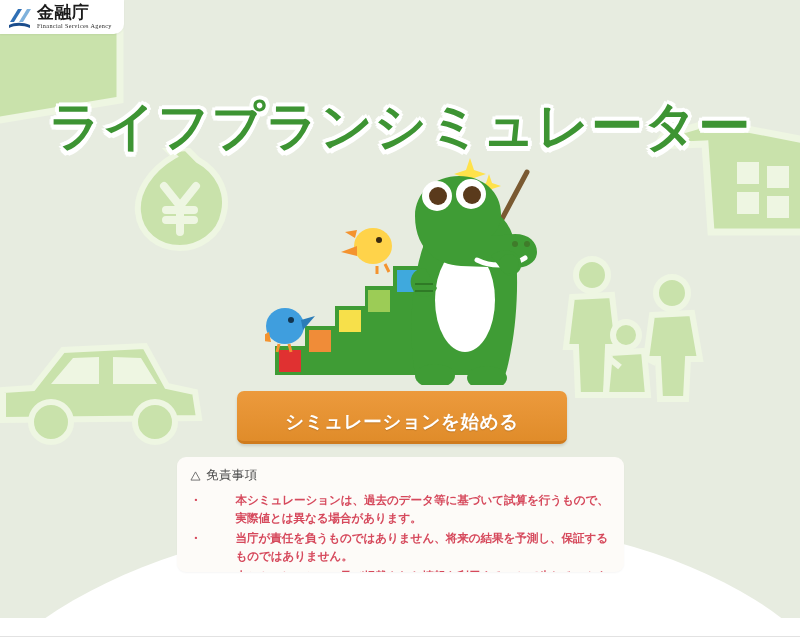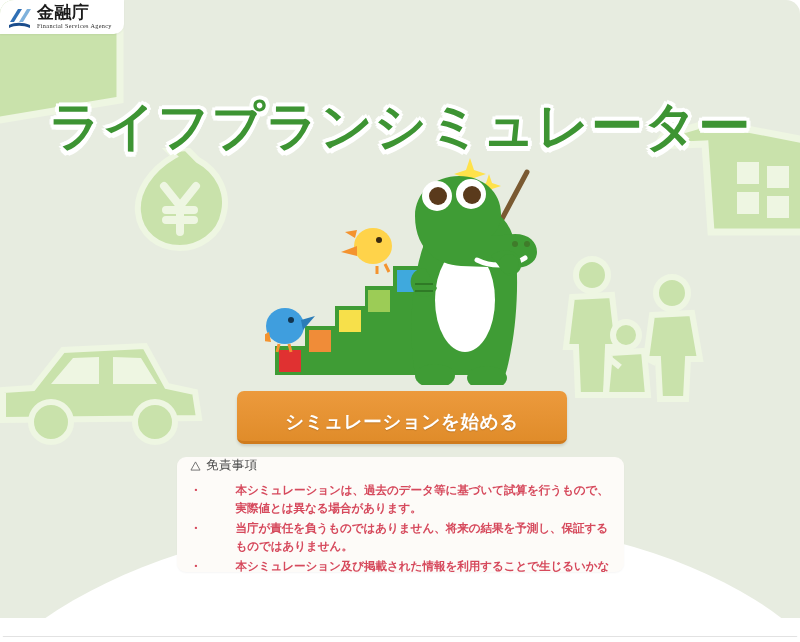--- a/index.html
+++ b/index.html
@@ -2,21 +2,21 @@
 <html lang="ja"><head>
 <meta charset="utf-8">
 <style>
   html,body{margin:0;padding:0;}
   body{
     width:800px;height:642px;overflow:hidden;
     background:#ffffff;
     font-family:"Liberation Sans","DejaVu Sans",sans-serif;
     -webkit-font-smoothing:antialiased;
   }
-  .page{position:relative;width:800px;height:642px;overflow:hidden;background:#ffffff;border-radius:14px;}
+  .page{position:relative;width:800px;height:642px;overflow:hidden;background:#ffffff;}
 
   
   .hero-bg{
     position:absolute;left:0;top:0;width:800px;height:618px;
     background:#e7ece0;
   }
   
   .wave{
     position:absolute;left:-60px;bottom:-150px;width:920px;height:250px;
     background:#ffffff;border-radius:50% 50% 0 0 / 100% 100% 0 0;
@@ -88,21 +88,21 @@
   }
 
   
   .disc{
     position:absolute;left:177px;top:457px;width:447px;height:115px;
     background:#fdfbf8;border-radius:9px;overflow:hidden;z-index:5;
     box-shadow:0 1px 2px rgba(0,0,0,.04);
   }
   .disc-head{
     display:flex;align-items:center;gap:5px;
-    padding:0 0 0 13px;
+    padding:10px 0 0 13px;
     font-family:"DejaVu Sans",sans-serif;
     font-size:12.5px;color:#4a4a4a;letter-spacing:.4px;
   }
   .warn-ico{width:11px;height:10px;flex:none;}
   .disc-body{padding:8px 13px 0 13px;}
   .disc-item{
     display:flex;
     font-family:"DejaVu Sans",sans-serif;
     font-size:11.6px;font-weight:700;color:#d6495c;
     line-height:1.55;letter-spacing:-.1px;

